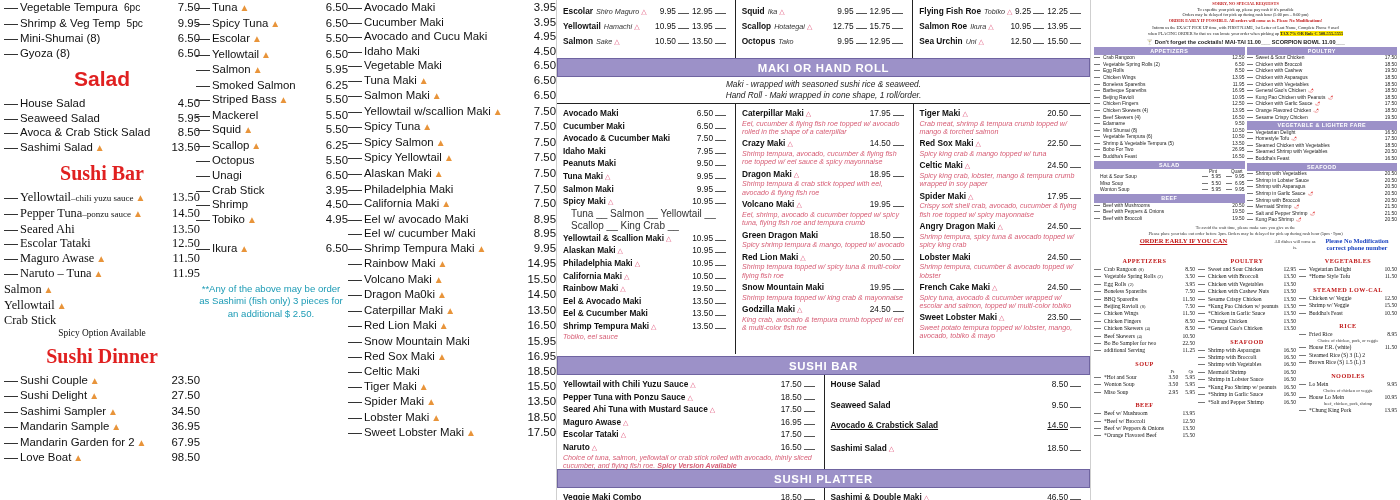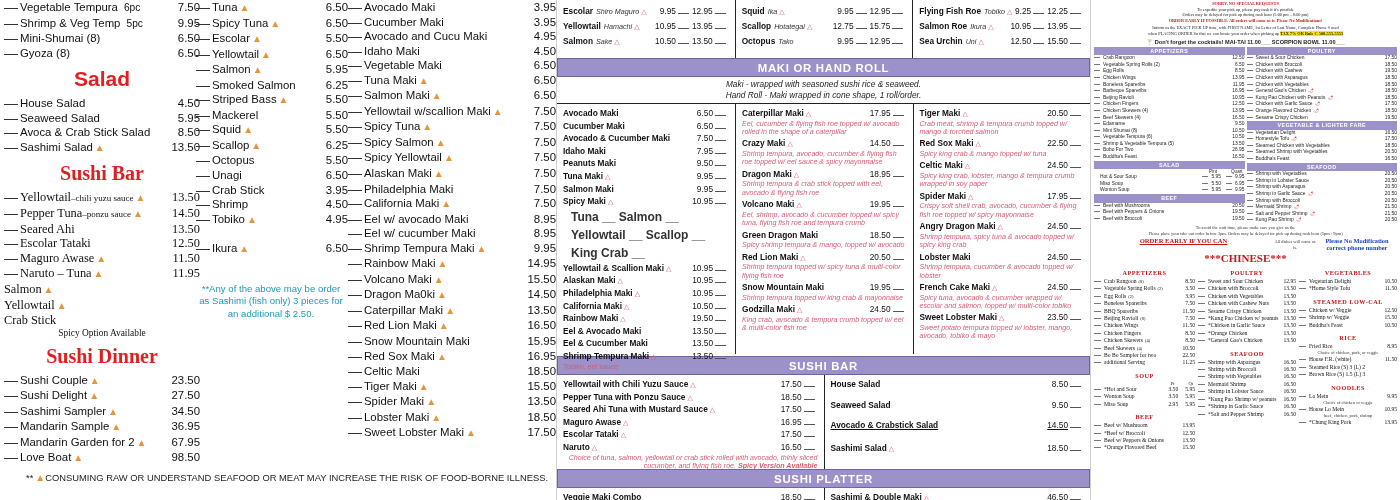--- a/index.html
+++ b/index.html
@@ -51,21 +51,21 @@
 
   .banner{background:#9C91C8;color:#fff;font-weight:bold;text-align:center;
           font-size:11.4px;letter-spacing:.7px;padding:2.5px 0;border:1px solid #6f64a0;box-sizing:border-box;}
   .bnote{text-align:center;font-style:italic;font-size:8.3px;line-height:11px;color:#222;padding:2px 0;}
 
   .mk{display:flex;align-items:baseline;font-size:8.3px;line-height:11.6px;white-space:nowrap;}
   .mk .nm{font-weight:bold;}
   .mk .pz{margin-left:auto;font-weight:normal;}
   .desc{color:#D65C74;font-style:italic;font-size:7.1px;line-height:8.4px;white-space:normal;margin:0 0 2px 0;}
   .mkrow{margin-bottom:1px;}
-  .subopt{font-size:12px;color:#333;line-height:18px;padding-left:8px;font-weight:bold;}
+  .subopt{font-size:10px;color:#333;line-height:12px;padding-left:8px;}
 
   
   .panelC{position:absolute;left:1090px;top:0;width:310px;height:500px;background:#fff;
           border-left:1px solid #cfcfcf;box-sizing:border-box;overflow:hidden;}
   .cnote{text-align:center;font-family:"Liberation Serif",serif;font-size:4.3px;line-height:5.6px;color:#222;}
   .cnote .r{color:#C01818;font-weight:bold;}
   .cnote .hl{background:#FFE800;font-weight:bold;}
   .cocktail{text-align:center;font-size:5.6px;color:#222;padding:2px 0;font-weight:bold;}
   .cocktail .fire{color:#D22;}
 
@@ -555,23 +555,20 @@
           <div class="li">
             <span class="ul"></span>
             <span class="nm">Sweet Lobster Maki</span>
             <span class="spicy">▲</span>
             <span class="dots"></span>
             <span class="pr">17.50</span>
           </div>
         </div>
     </div>
 
-    <div class="footnote">
-      <span>**</span><span class="spicy">▲</span><span>CONSUMING RAW OR UNDERSTAND SEAFOOD OR MEAT MAY INCREASE THE RISK OF FOOD-BORNE ILLNESS.</span>
-    </div>
   </div>
 
   <div class="panelB">
     <div id="sashimiBand">
         <div class="bandrow" style="height:58px;">
           <div class="bcell " style="width:33.33%;">
             <div class="sash">
               <b>Escolar</b>
               <i>Shiro Maguro</i>
               <span class="tri">△</span>
@@ -873,21 +870,21 @@
               <span class="tri">△</span>
               <span class="pz"><span>23.50</span><span class="bl"></span></span>
             </div>
             <div class="desc">Sweet potato tempura topped w/ lobster, mango, avocado, tobiko &amp; mayo</div>
           </div>
         </div>
     </div>
 
     <div class="banner" style="margin-top:2px;">SUSHI BAR</div>
     <div class="bandrow" style="height:94px;">
-      <div class="bcell" style="width:50%;text-align:right;" id="sbL">
+      <div class="bcell" style="width:50%;" id="sbL">
           <div class="mkrow">
             <div class="mk">
               <span class="nm">Yellowtail with Chili Yuzu Sauce</span>
               <span class="tri">△</span>
               <span class="pz"><span>17.50</span><span class="bl"></span></span>
             </div>
           </div>
           <div class="mkrow">
             <div class="mk">
               <span class="nm">Pepper Tuna with Ponzu Sauce</span>
@@ -1261,21 +1258,20 @@
       <div style="display:flex;align-items:baseline;gap:4px;">
         <div class="ordernow" style="flex:1;">ORDER EARLY IF YOU CAN</div>
         <div class="cdesc" style="flex:0 0 42px;">All dishes will come as is.</div>
         <div class="ordernow2" style="flex:0 0 74px;">
           <span>Please No Modification</span><br>
           <span>correct phone number</span>
         </div>
       </div>
     </div>
 
-    <div class="cbig">***CHINESE***</div>
 
     <div style="display:flex;padding:0 3px;gap:3px;">
       <div style="width:34%;" id="cBot1">
           <div class="csec">APPETIZERS</div>
           <div class="cli2">
             <span class="cul"></span>
             <span>Crab Rangoon</span>
             <span style="font-size:4.4px;margin-left:2px;">(8)</span>
             <span class="pz">8.50</span>
           </div>

